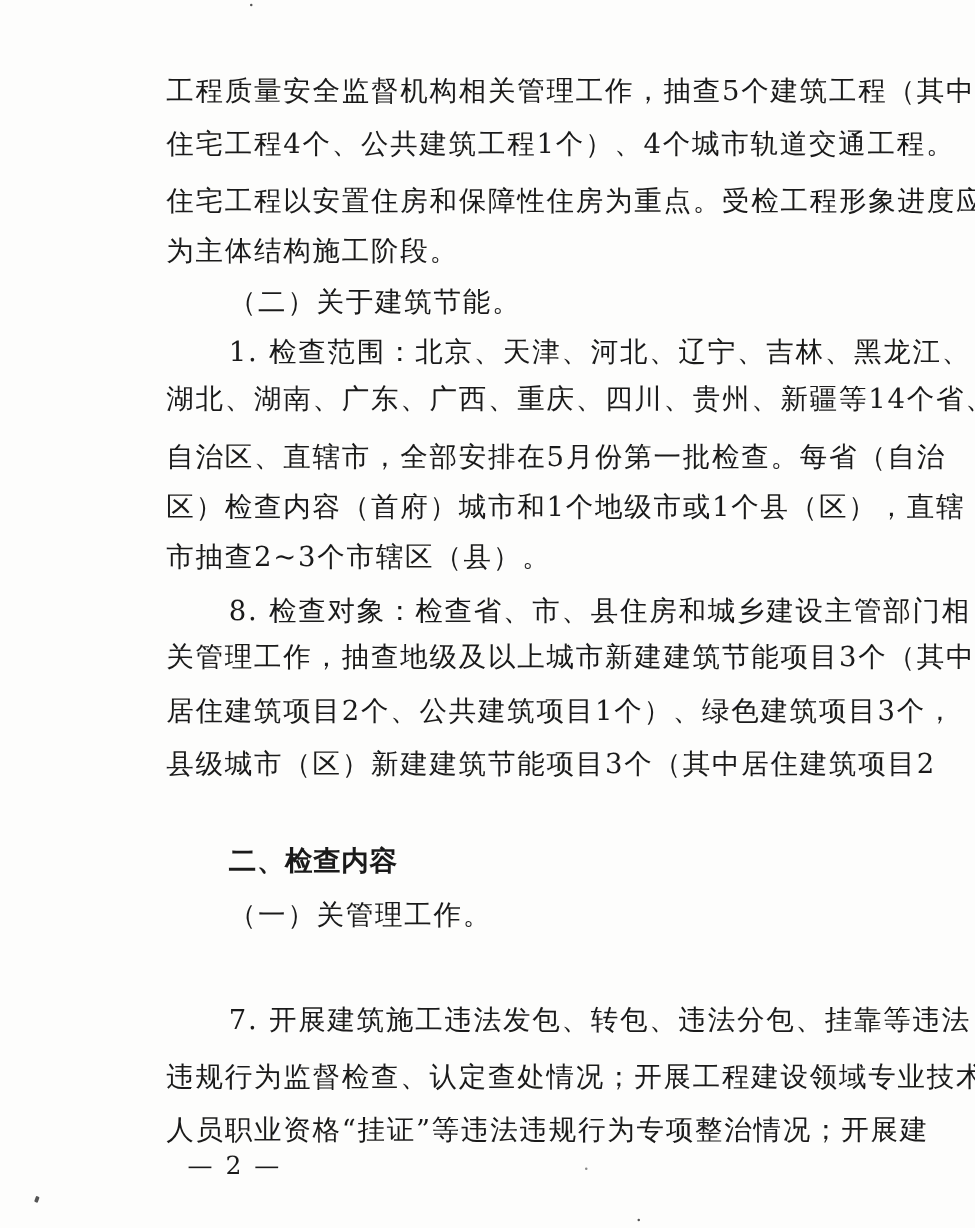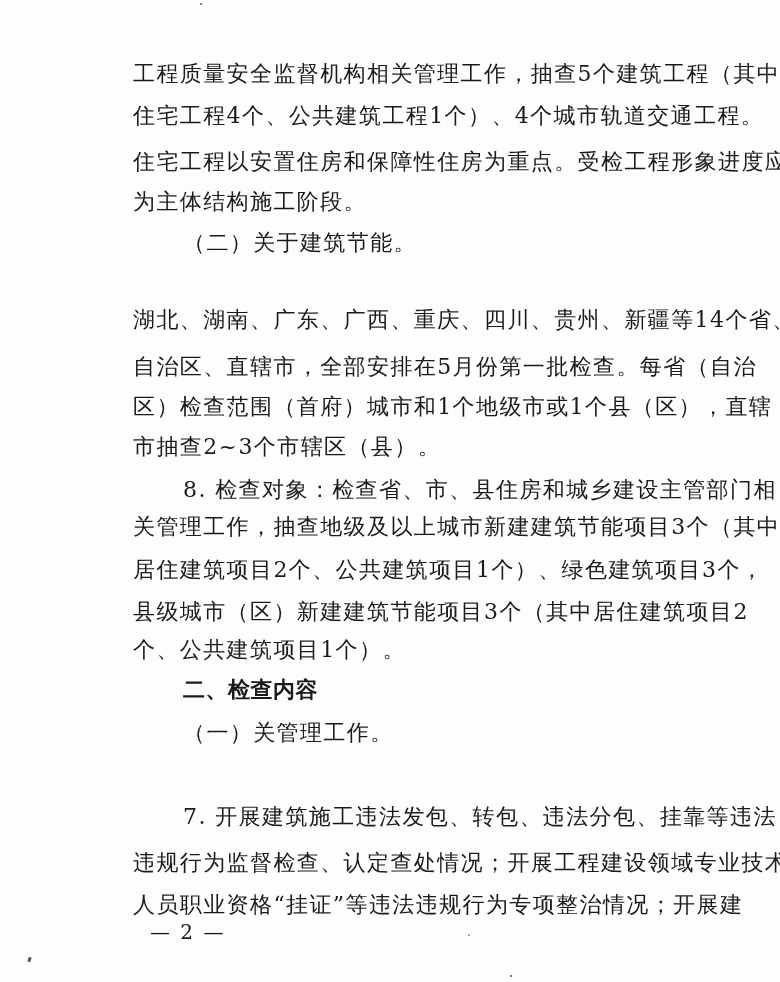--- a/index.html
+++ b/index.html
@@ -35,30 +35,30 @@
 </head>
 <body>
 
 <div class="page">
   <div class="line" style="top:60px">工程质量安全监督机构相关管理工作，抽查5个建筑工程（其中</div>
   <div class="line" style="top:102px">住宅工程4个、公共建筑工程1个）、4个城市轨道交通工程。</div>
   <div class="line" style="top:148px">住宅工程以安置住房和保障性住房为重点。受检工程形象进度应</div>
   <div class="line last" style="top:188px">为主体结构施工阶段。</div>
 
   <div class="line indent last" style="top:229px">（二）关于建筑节能。</div>
+  <div class="line indent" style="top:269px">1. 检查范围：北京、天津、河北、辽宁、吉林、黑龙江、</div>
   <div class="line" style="top:306px">湖北、湖南、广东、广西、重庆、四川、贵州、新疆等14个省、</div>
   <div class="line" style="top:353px">自治区、直辖市，全部安排在5月份第一批检查。每省（自治</div>
-  <div class="line" style="top:393px">区）检查范围（首府）城市和1个地级市或1个县（区），直辖</div>
+  <div class="line" style="top:393px">区）检查内容（首府）城市和1个地级市或1个县（区），直辖</div>
   <div class="line last" style="top:433px">市抽查2~3个市辖区（县）。</div>
 
   <div class="line indent" style="top:476px">8. 检查对象：检查省、市、县住房和城乡建设主管部门相</div>
   <div class="line" style="top:513px">关管理工作，抽查地级及以上城市新建建筑节能项目3个（其中</div>
   <div class="line" style="top:556px">居住建筑项目2个、公共建筑项目1个）、绿色建筑项目3个，</div>
   <div class="line" style="top:598px">县级城市（区）新建建筑节能项目3个（其中居住建筑项目2</div>
-  <div class="line last" style="top:636px">个、公共建筑项目1个）。</div>
 
   <div class="line indent last heading" style="top:676px">二、检查内容</div>
   <div class="line indent last" style="top:719px">（一）关管理工作。</div>
   <div class="line indent" style="top:803px">7. 开展建筑施工违法发包、转包、违法分包、挂靠等违法</div>
   <div class="line" style="top:891px">人员职业资格“挂证”等违法违规行为专项整治情况；开展建</div>
   <div class="line" style="top:849px">违规行为监督检查、认定查处情况；开展工程建设领域专业技术</div>
 
   <div class="pagenum">— 2 —</div>
 
   <div class="speck" style="left:200px;top:3px;width:2px;height:2px;"></div>

